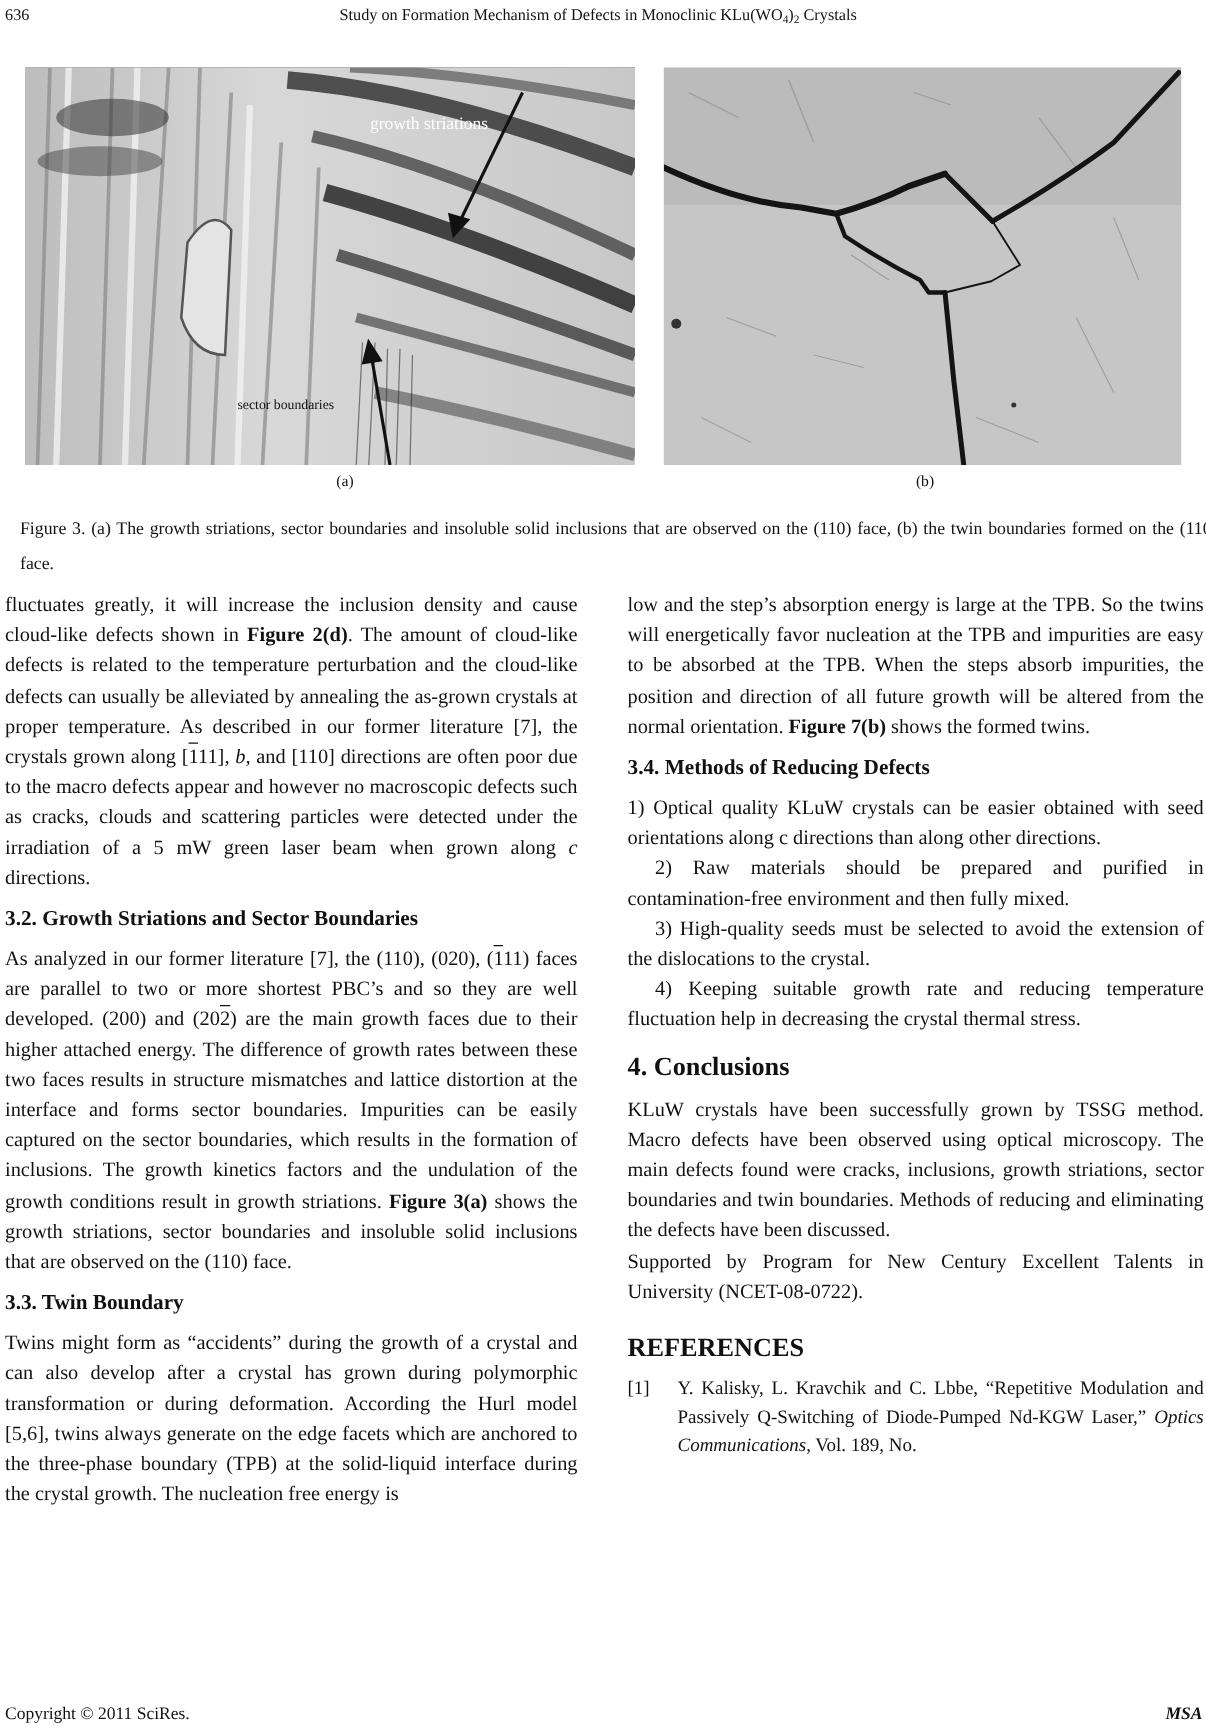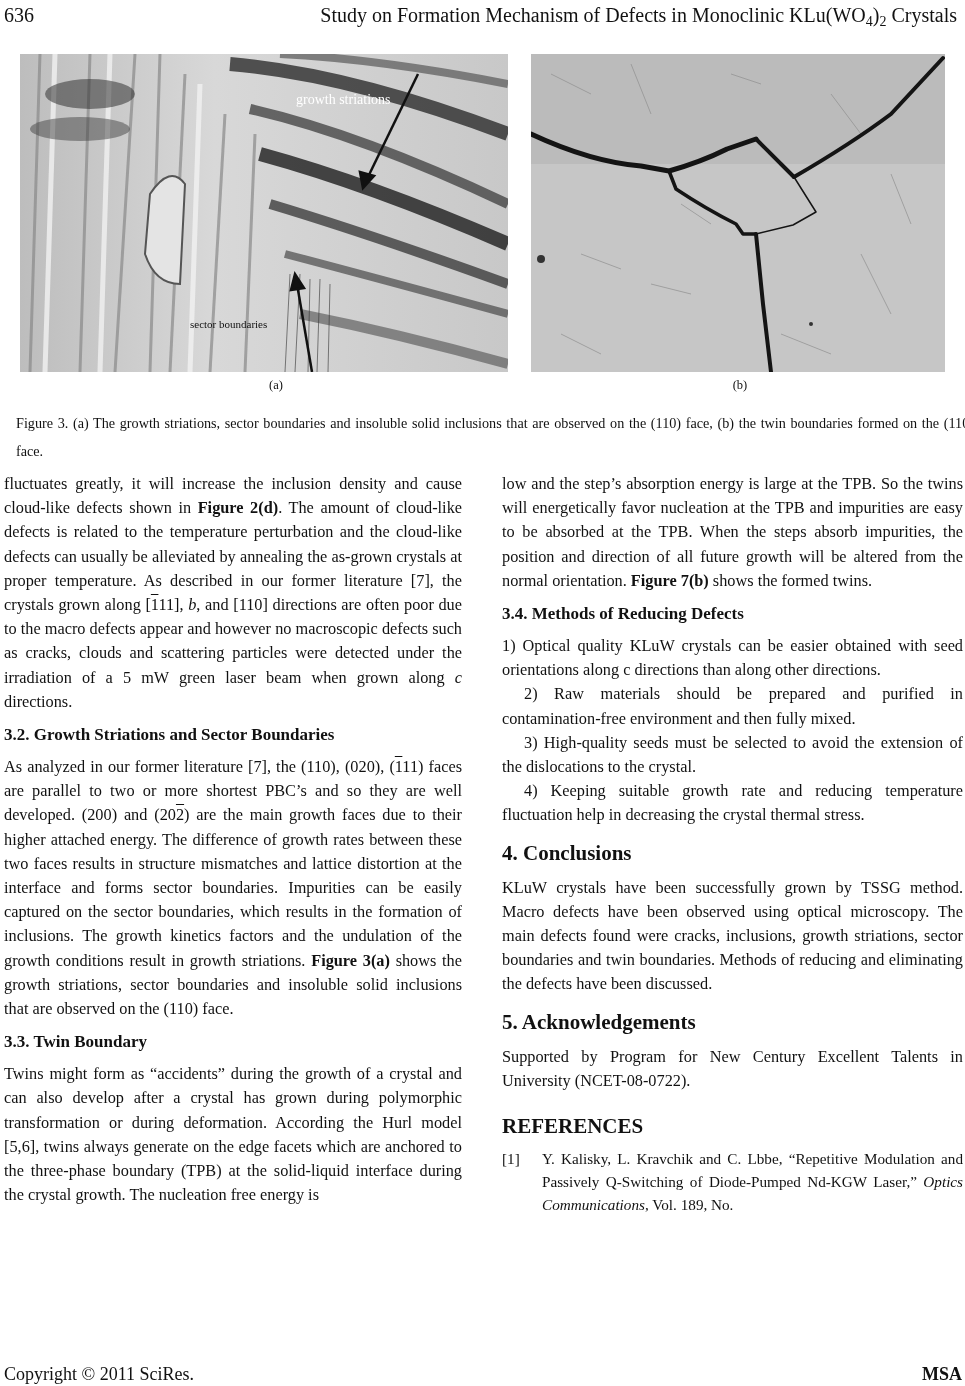--- a/index.html
+++ b/index.html
@@ -1,21 +1,21 @@
 <!DOCTYPE html>
 <html><head>
 <meta charset="utf-8">
 <style>
   html, body { margin: 0; padding: 0; background: #ffffff; }
   body { width: 965px; height: 1386px; position: relative; overflow: hidden;
          font-family: "Liberation Serif", "DejaVu Serif", serif; color: #111; }
   .abs { position: absolute; }
-  .running-head { top: 4px; left: 0; width: 957px; height: 22px; font-size: 20px; }
+  .running-head { top: 4px; left: 0; width: 957px; height: 22px; font-size: 13px; }
   .page-num { position: absolute; left: 4px; top: 0; }
-  .run-title { position: absolute; left: 0; right: 0; top: 0; text-align: right; }
+  .run-title { position: absolute; left: 0; right: 0; top: 0; text-align: center; }
   sub { font-size: 0.7em; vertical-align: -0.25em; line-height: 0; }
 
   .fig { top: 54px; height: 318px; overflow: hidden; }
   .fig-a { left: 20px; width: 488px; background: #4d7c0f; }
   .fig-b { left: 531px; width: 414px; background: #c4c4c4; }
   .fig svg { display: block; width: 100%; height: 100%; }
   .sublabel { top: 378px; font-size: 12.5px; text-align: center; width: 40px; }
   .sub-a { left: 256px; }
   .sub-b { left: 720px; }
 
@@ -27,22 +27,22 @@
   .col-right { left: 502px; width: 461px; }
   .col p { margin: 0; text-align: justify; }
   .col h3 { margin: 9px 0 8px 0; font-size: 17px; font-weight: bold; line-height: 24px; }
   .col h2 { margin: 12px 0 10px 0; font-size: 21px; font-weight: bold; line-height: 26px; }
   .col h2.refs { text-align: left; margin: 20px 0 8px 0; }
   .indent { text-indent: 22px; }
   .ovl { text-decoration: overline; }
   .ref { display: flex; font-size: 15.2px; line-height: 23px; }
   .ref .num { width: 40px; flex: none; }
   .ref .txt { flex: 1; text-align: justify; }
-  .footer { top: 1364px; left: 4px; width: 958px; font-size: 18px; }
-  .footer .right { position: absolute; right: 0; top: 0; font-weight: bold; }
+  .footer { top: 1364px; left: 4px; width: 958px; font-size: 14px; }
+  .footer .right { position: absolute; right: 0; top: 0; font-weight: bold; font-style: italic; }
 </style>
 </head>
 <body>
 
 <div class="abs running-head">
   <span class="page-num">636</span>
   <div class="run-title"><span>Study on Formation Mechanism of Defects in Monoclinic KLu(WO</span><sub>4</sub><span>)</span><sub>2</sub><span> Crystals</span></div>
 </div>
 
 <div class="abs fig fig-a">
@@ -148,21 +148,20 @@
 
 <div class="abs col col-right">
   <p><span>low and the step’s absorption energy is large at the TPB. So the twins will energetically favor nucleation at the TPB and impurities are easy to be absorbed at the TPB. When the steps absorb impurities, the position and direction of all future growth will be altered from the normal orientation. </span><b>Figure 7(b)</b><span> shows the formed twins.</span></p>
   <h3>3.4. Methods of Reducing Defects</h3>
   <p>1) Optical quality KLuW crystals can be easier obtained with seed orientations along c directions than along other directions.</p>
   <p class="indent">2) Raw materials should be prepared and purified in contamination-free environment and then fully mixed.</p>
   <p class="indent">3) High-quality seeds must be selected to avoid the extension of the dislocations to the crystal.</p>
   <p class="indent">4) Keeping suitable growth rate and reducing temperature fluctuation help in decreasing the crystal thermal stress.</p>
   <h2>4. Conclusions</h2>
   <p>KLuW crystals have been successfully grown by TSSG method. Macro defects have been observed using optical microscopy. The main defects found were cracks, inclusions, growth striations, sector boundaries and twin boundaries. Methods of reducing and eliminating the defects have been discussed.</p>
-  <h2>5. Acknowledgements</h2>
   <p>Supported by Program for New Century Excellent Talents in University (NCET-08-0722).</p>
   <h2 class="refs">REFERENCES</h2>
   <div class="ref">
     <span class="num">[1]</span>
     <span class="txt"><span>Y. Kalisky, L. Kravchik and C. Lbbe, “Repetitive Modulation and Passively Q-Switching of Diode-Pumped Nd-KGW Laser,” </span><i>Optics Communications</i><span>, Vol. 189, No.</span></span>
   </div>
 </div>
 
 <div class="abs footer">
   <span>Copyright © 2011 SciRes.</span>

